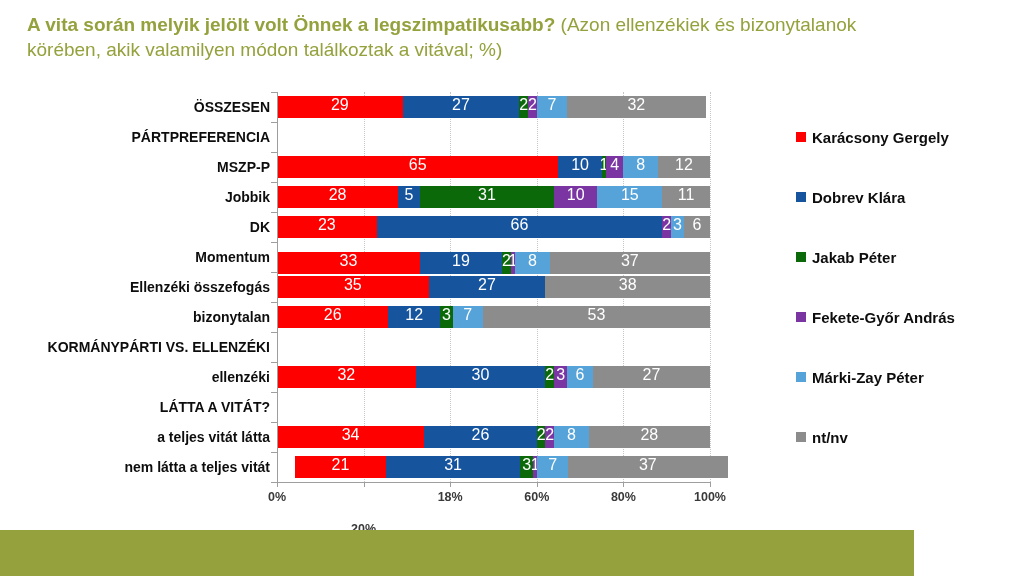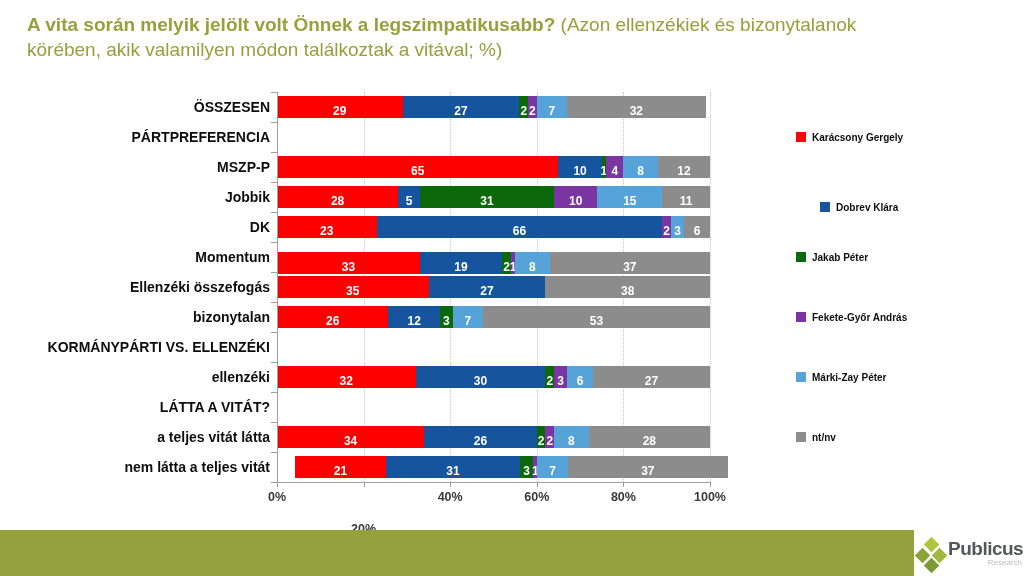--- a/index.html
+++ b/index.html
@@ -22,22 +22,22 @@
     position:absolute;left:277px;top:92px;width:433px;height:390px;
   }
   .gridline{
     position:absolute;top:0;height:100%;width:0;
     border-left:1px dotted #c6c6c6;
   }
   .bar-row{
     position:absolute;left:0;width:100%;height:22px;display:flex;
   }
   .seg{
-    height:100%;display:flex;align-items:flex-end;justify-content:center;
-    color:#ffffff;font-size:12px;font-weight:bold;white-space:nowrap;overflow:visible;
+    height:100%;display:flex;align-items:flex-start;justify-content:center;
+    color:#ffffff;font-size:16px;font-weight:normal;white-space:nowrap;overflow:visible;
   }
   .y-axis{
     position:absolute;left:277px;top:92px;width:0;height:390px;
     border-left:1px solid #9e9e9e;
   }
   .y-tick{
     position:absolute;width:6px;height:0;border-top:1px solid #9e9e9e;left:271px;
   }
   .x-axis{
     position:absolute;left:277px;top:482px;width:434px;height:0;
@@ -50,21 +50,21 @@
     position:absolute;top:490px;width:60px;text-align:center;
     font-size:12.5px;font-weight:bold;color:#3a3a3a;
   }
   .legend{
     position:absolute;left:796px;top:92px;width:220px;height:390px;
   }
   .legend-item{
     position:absolute;left:0;display:flex;align-items:center;gap:6px;height:16px;
   }
   .legend-swatch{width:10px;height:10px;flex:0 0 10px;}
-  .legend-label{font-size:10px;font-weight:bold;color:#0d0d0d;white-space:nowrap;}
+  .legend-label{font-size:15px;font-weight:bold;color:#0d0d0d;white-space:nowrap;}
   .footer-bar{
     position:absolute;left:0;top:530px;width:914px;height:46px;background:#95A13C;
   }
   .logo{
     position:absolute;left:916px;top:536px;width:106px;height:40px;
   }
   .logo-icon{position:absolute;left:0;top:2px;width:30px;height:34px;}
   .diamond{position:absolute;width:11px;height:11px;transform:rotate(45deg);}
   .d-n{left:9.5px;top:1px;background:#aec53f;}
   .d-w{left:1px;top:11.5px;background:#8ca338;}
@@ -318,32 +318,32 @@
       <div class="x-tick" style="left: 277px;"></div>
       <div class="x-tick" style="left: 363.6px;"></div>
       <div class="x-tick" style="left: 450.2px;"></div>
       <div class="x-tick" style="left: 536.8px;"></div>
       <div class="x-tick" style="left: 623.4px;"></div>
       <div class="x-tick" style="left: 710px;"></div>
     </div>
   <div id="x-labels">
       <div class="x-tick-label" style="left: 247px;">0%</div>
       <div class="x-tick-label" style="left: 333.6px; margin-top: 32px;">20%</div>
-      <div class="x-tick-label" style="left: 420.2px;">40%</div>
+      <div class="x-tick-label" style="left: 420.2px;">18%</div>
       <div class="x-tick-label" style="left: 506.8px;">60%</div>
       <div class="x-tick-label" style="left: 593.4px;">80%</div>
       <div class="x-tick-label" style="left: 680px;">100%</div>
     </div>
 
   <div class="legend" id="legend">
       <div class="legend-item" style="top: 37px;">
         <div class="legend-swatch" style="background: rgb(254, 0, 0);"></div>
         <div class="legend-label">Karácsony Gergely</div>
       </div>
-      <div class="legend-item" style="top: 107px; margin-left: 24px;">
+      <div class="legend-item" style="top: 97px;">
         <div class="legend-swatch" style="background: rgb(22, 84, 158);"></div>
         <div class="legend-label">Dobrev Klára</div>
       </div>
       <div class="legend-item" style="top: 157px;">
         <div class="legend-swatch" style="background: rgb(11, 105, 9);"></div>
         <div class="legend-label">Jakab Péter</div>
       </div>
       <div class="legend-item" style="top: 217px; text-align: right;">
         <div class="legend-swatch" style="background: rgb(122, 53, 163);"></div>
         <div class="legend-label">Fekete-Győr András</div>
@@ -353,26 +353,14 @@
         <div class="legend-label">Márki-Zay Péter</div>
       </div>
       <div class="legend-item" style="top: 337px;">
         <div class="legend-swatch" style="background: rgb(140, 140, 140);"></div>
         <div class="legend-label">nt/nv</div>
       </div>
     </div>
 
   <div class="footer-bar"></div>
 
-  <div class="logo">
-    <div class="logo-icon">
-      <div class="diamond d-n"></div>
-      <div class="diamond d-w"></div>
-      <div class="diamond d-e"></div>
-      <div class="diamond d-s"></div>
-    </div>
-    <div class="brand">
-      <div class="brand-name">Publicus</div>
-      <div class="brand-sub">Research</div>
-    </div>
-  </div>
 
 </div>
 
 </body></html>

